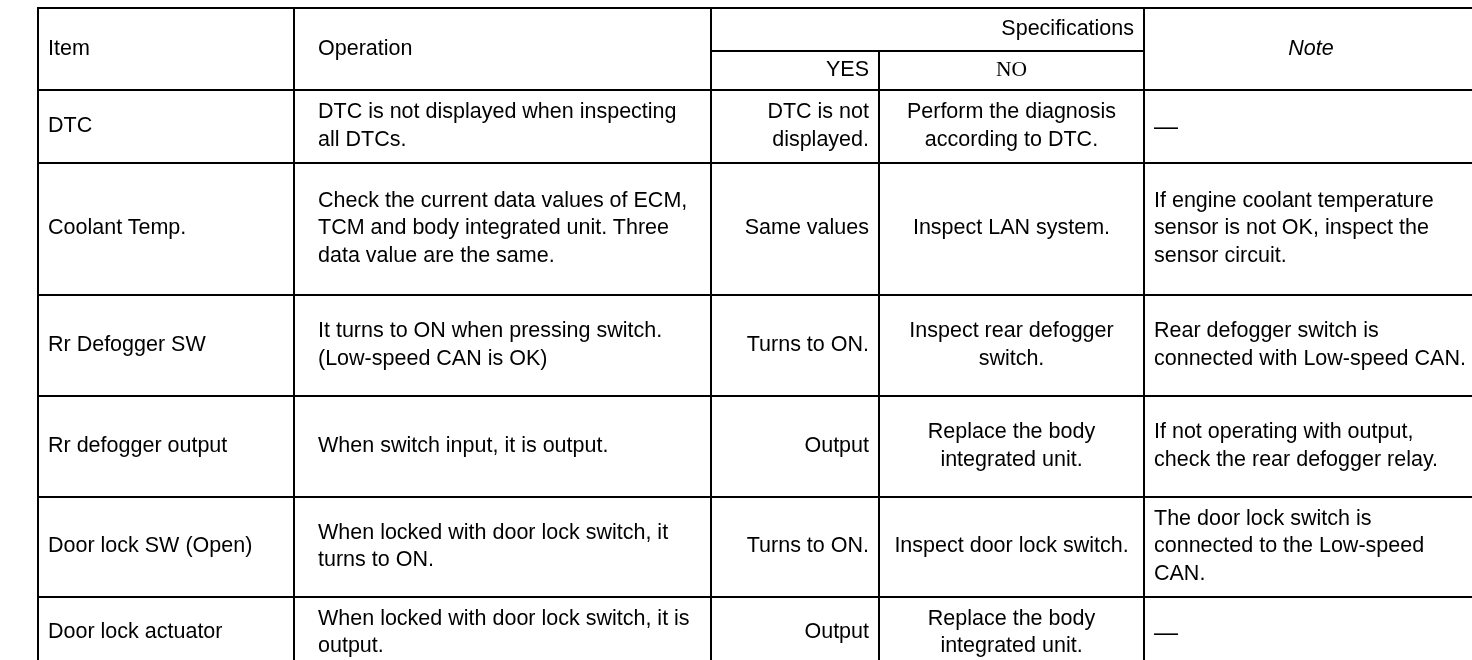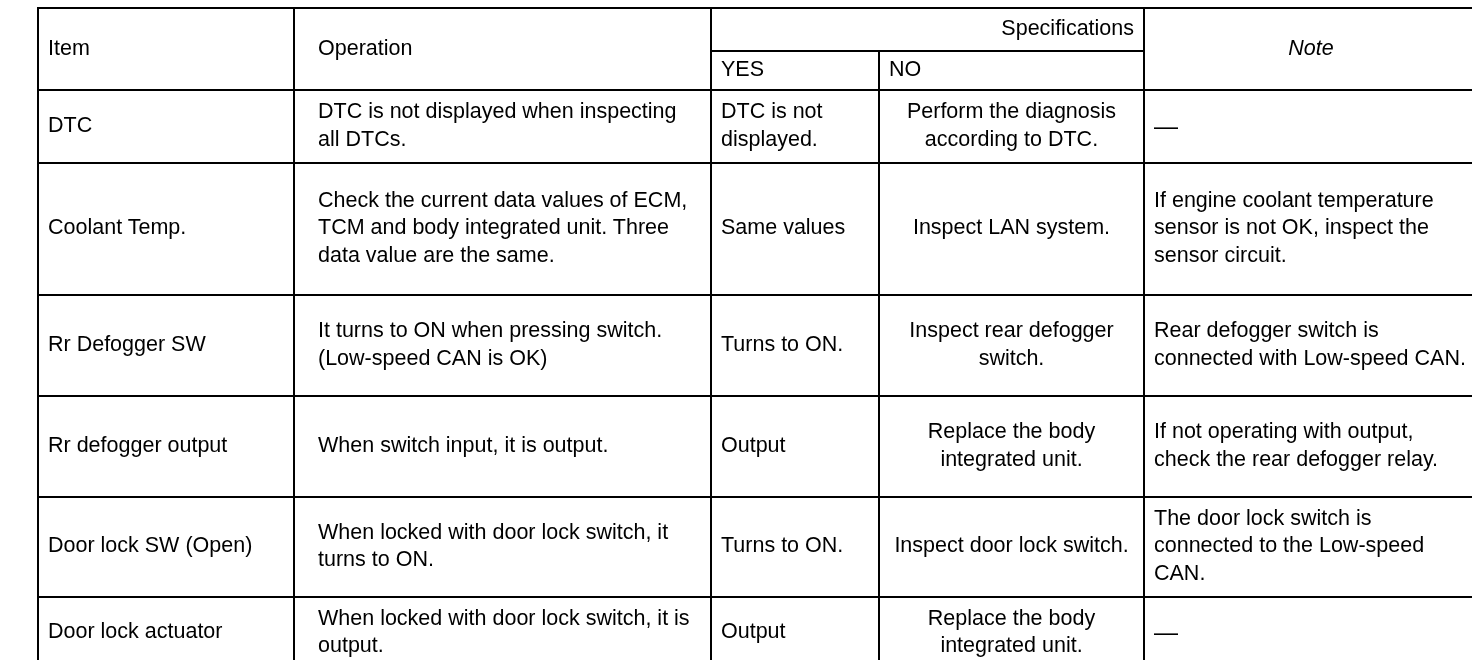--- a/index.html
+++ b/index.html
@@ -42,21 +42,21 @@
     padding: 4px 9px 5px 9px;
     line-height: 1.30;
     font-size: 21.5px;
   }
   .hdr .cell-pad {
     text-align: right;
     font-size: 21.5px;
   }
   .c-item .cell-pad { text-align: left; }
   .c-op .cell-pad { text-align: left; padding-left: 23px; }
-  .c-yes .cell-pad { text-align: left; }
+  .c-yes .cell-pad { text-align: right; }
   .c-no .cell-pad { text-align: center; }
   .c-note .cell-pad { text-align: left; }
   .c-note.dash .cell-pad { text-align: center; }
   .dash-glyph {
     display: inline-block;
     font-size: 24px;
     line-height: 1;
   }
   
   col.w-item { width: 256px; }
@@ -99,21 +99,21 @@
         </td>
         <td class="hdr c-note" rowspan="2">
           <div class="cell-pad" style="text-align:center;font-style:italic;">Note</div>
         </td>
       </tr>
       <tr class="r-hdr-sub">
         <td class="hdr c-yes">
           <div class="cell-pad">YES</div>
         </td>
         <td class="hdr c-no">
-          <div class="cell-pad" style="text-align:left;">NO</div>
+          <div class="cell-pad" style="text-align:center;font-family:Liberation Serif, serif;">NO</div>
         </td>
       </tr>
     </thead>
     <tbody>
       <tr class="r-0">
         <td class="c-item">
           <div class="cell-pad">DTC</div>
         </td>
         <td class="c-op">
           <div class="cell-pad">DTC is not displayed when inspecting all DTCs.</div>

